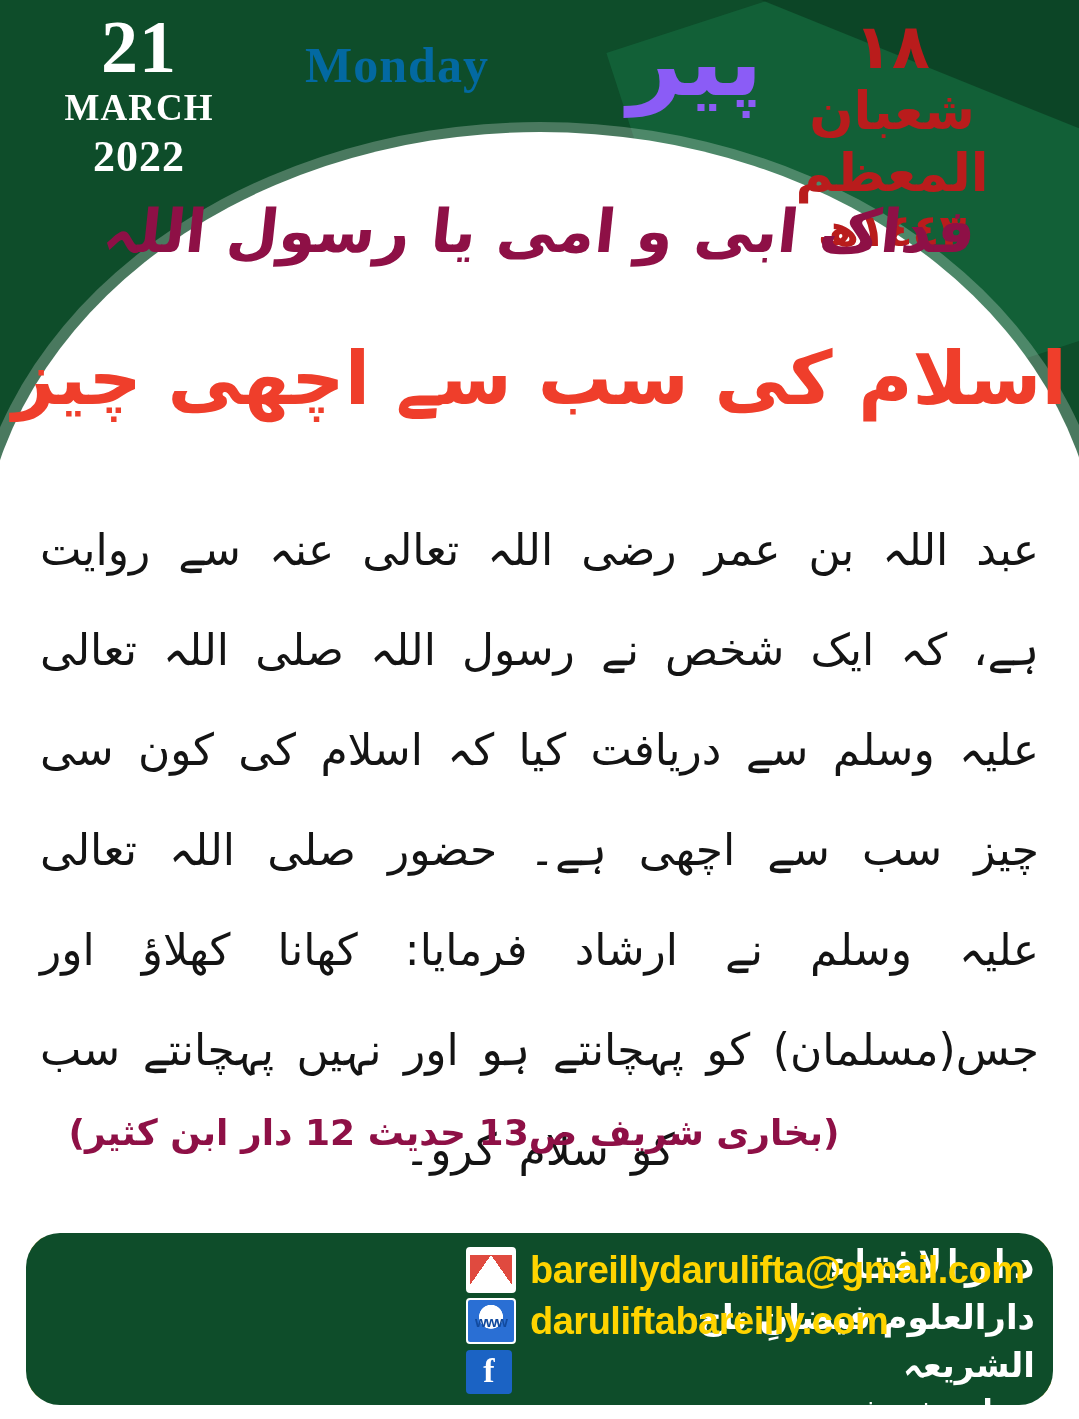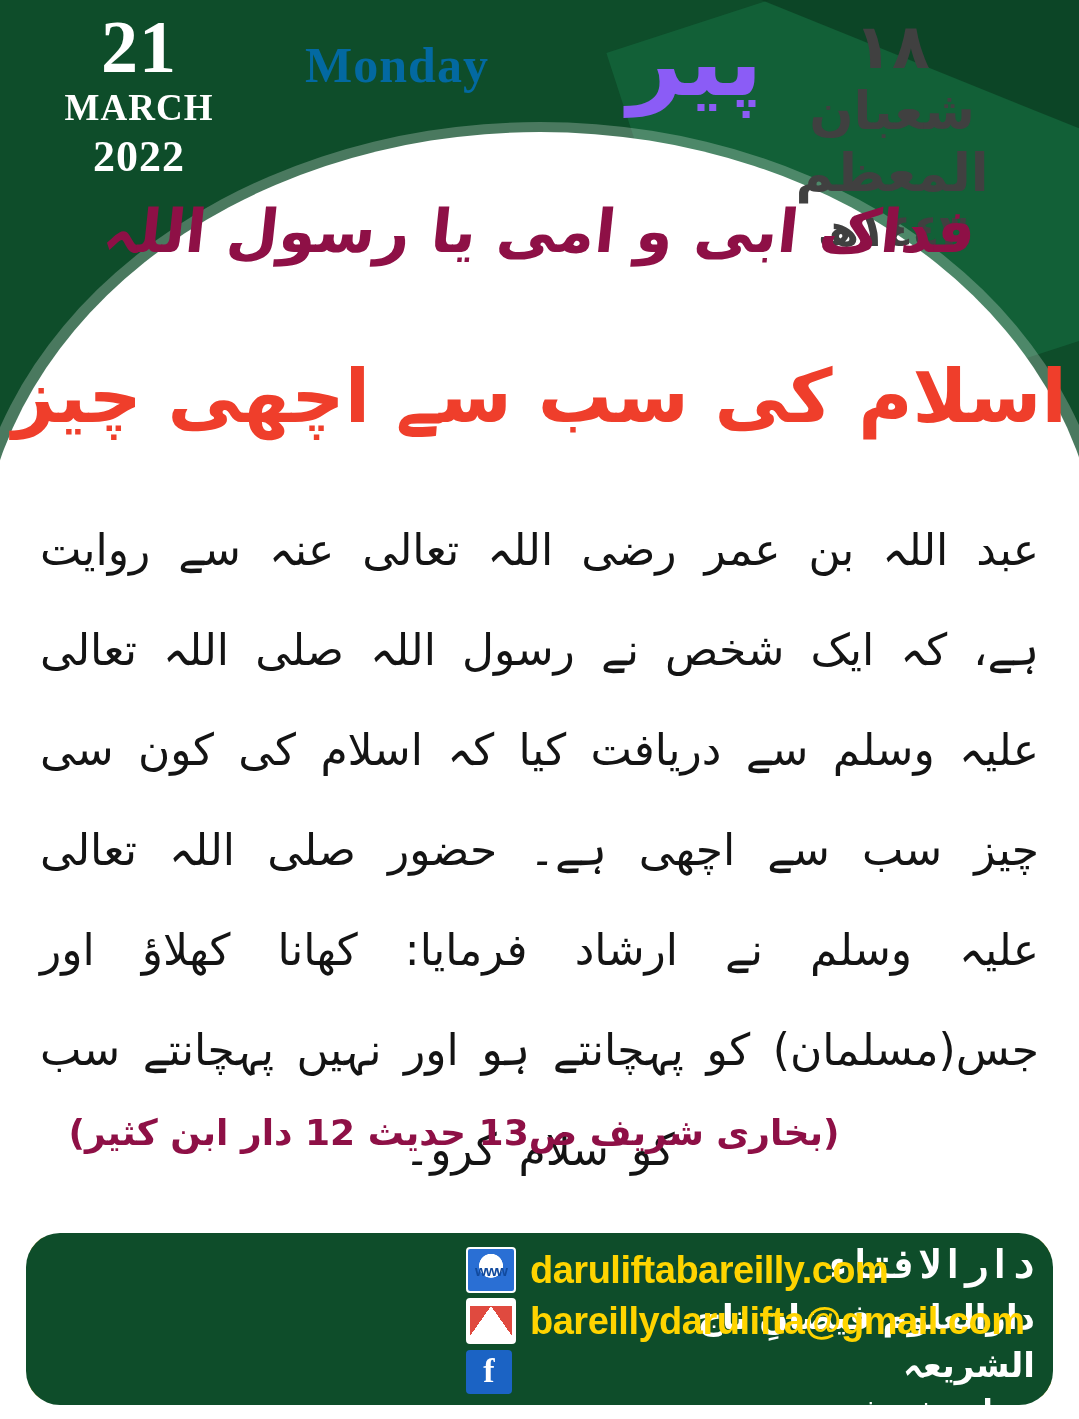--- a/index.html
+++ b/index.html
@@ -139,21 +139,21 @@
     z-index: 6;
   }
 
   
   .hijri-block {
     position: absolute;
     right: 22px;
     top: 14px;
     width: 330px;
     text-align: center;
-    color: #404040;
+    color: #b91c1c;
     direction: rtl;
     z-index: 6;
     font-family: "DejaVu Sans", sans-serif;
   }
   .hijri-day {
     font-size: 62px;
     line-height: 66px;
     font-weight: bold;
     letter-spacing: 2px;
   }
@@ -182,21 +182,21 @@
     font-weight: bold;
     z-index: 7;
     letter-spacing: -2px;
     transform: skewX(-6deg);
   }
 
   
   .title {
     position: absolute;
     left: 0;
-    top: 348px;
+    top: 330px;
     width: 1079px;
     text-align: center;
     color: #ef3e2b;
     font-size: 74px;
     line-height: 96px;
     direction: rtl;
     font-family: "DejaVu Sans", sans-serif;
     font-weight: bold;
     z-index: 7;
   }
@@ -376,30 +376,30 @@
 
       <div class="footer-ur">
         <div class="l1">دارالافتاء</div>
         <div class="l2">دارالعلوم فیضانِ تاج الشریعہ</div>
         <div class="l3">بریلی شریف</div>
       </div>
 
       <div class="contact-list">
 
         <div class="contact-row">
+          <span class="contact-icon icon-mail"></span>
+          <span class="contact-text">bareillydarulifta@gmail.com</span>
+        </div>
+
+        <div class="contact-row">
           <span class="contact-icon icon-www">www</span>
           <span class="contact-text">daruliftabareilly.com</span>
         </div>
 
         <div class="contact-row">
-          <span class="contact-icon icon-mail"></span>
-          <span class="contact-text">bareillydarulifta@gmail.com</span>
-        </div>
-
-        <div class="contact-row">
           <span class="contact-icon icon-fb">f</span>
         </div>
 
       </div>
     </div>
   </div>
 
 </div>
 
 </body></html>

